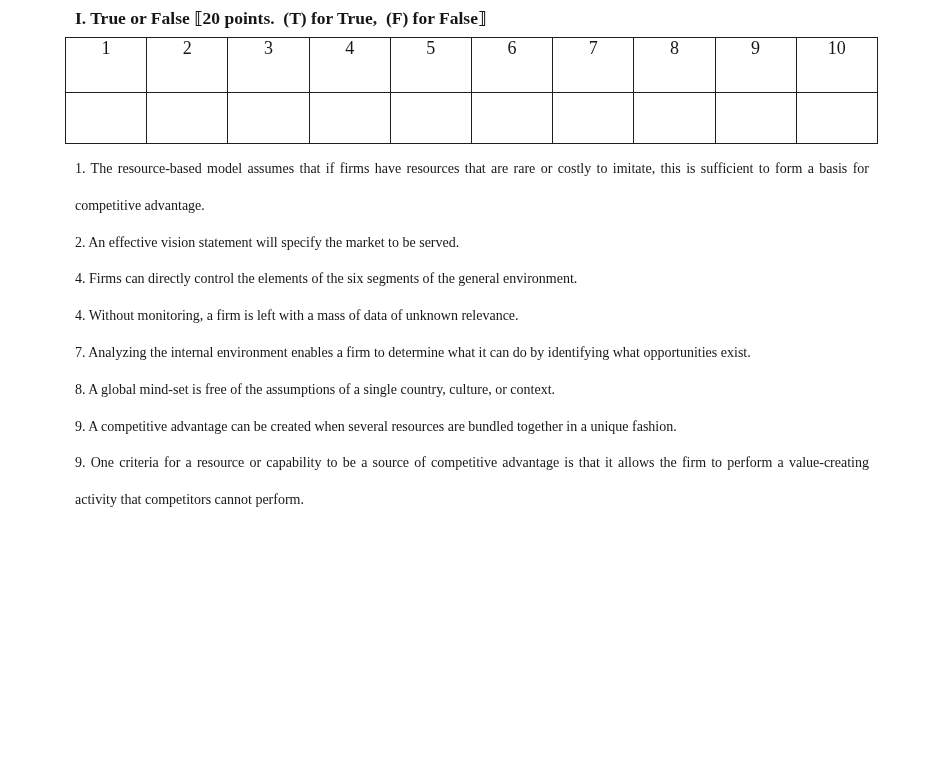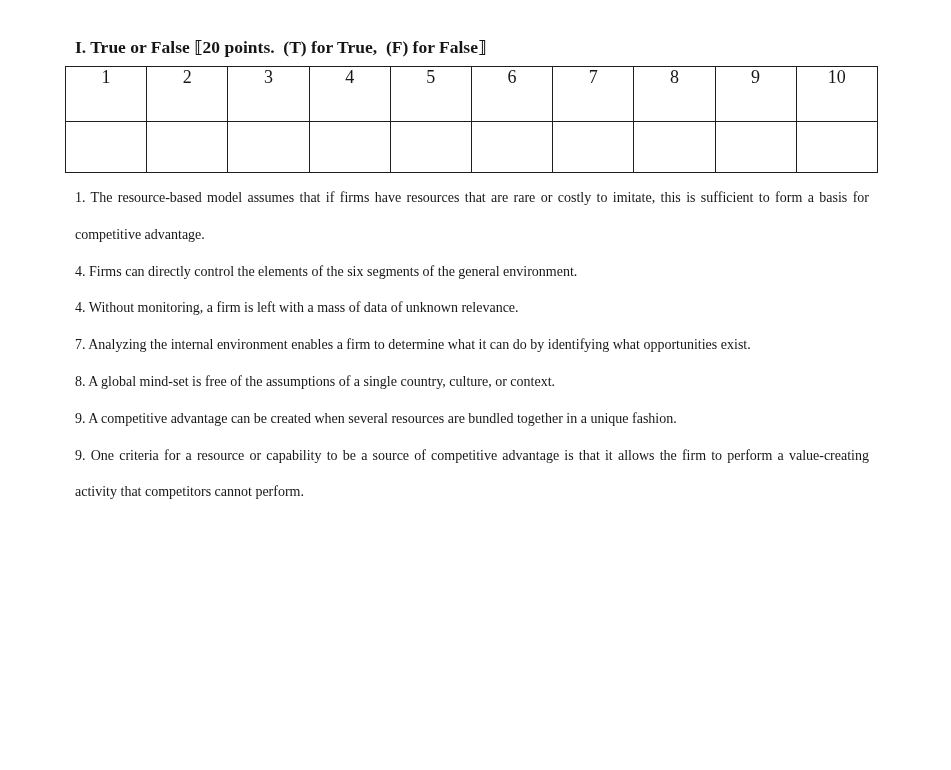--- a/index.html
+++ b/index.html
@@ -11,21 +11,21 @@
     width: 951px;
     height: 770px;
     overflow: hidden;
     font-family: "Liberation Serif", "DejaVu Serif", serif;
     color: #161616;
   }
   .page {
     box-sizing: border-box;
     width: 811px;
     height: 770px;
-    padding: 36px 0 0 65px;
+    padding: 7px 0 0 65px;
   }
   .heading {
     margin: 0 0 0 10px;
     font-weight: bold;
     font-size: 17.5px;
     line-height: 22px;
     white-space: pre-wrap;
     
     font-family: "Liberation Serif", "DejaVu Sans", "DejaVu Serif", serif;
   }
@@ -91,20 +91,21 @@
         <td></td>
         <td></td>
         <td></td>
         <td></td>
       </tr>
     </tbody>
   </table>
 
   <div class="questions">
     <p>1. The resource-based model assumes that if firms have resources that are rare or costly to imitate, this is sufficient to form a basis for competitive advantage.</p>
+    <p>2. An effective vision statement will specify the market to be served.</p>
     <p>4. Firms can directly control the elements of the six segments of the general environment.</p>
     <p>4. Without monitoring, a firm is left with a mass of data of unknown relevance.</p>
     <p>7. Analyzing the internal environment enables a firm to determine what it can do by identifying what opportunities exist.</p>
     <p>8. A global mind-set is free of the assumptions of a single country, culture, or context.</p>
     <p>9. A competitive advantage can be created when several resources are bundled together in a unique fashion.</p>
     <p>9. One criteria for a resource or capability to be a source of competitive advantage is that it allows the firm to perform a value-creating activity that competitors cannot perform.</p>
   </div>
 
 </div>
 

